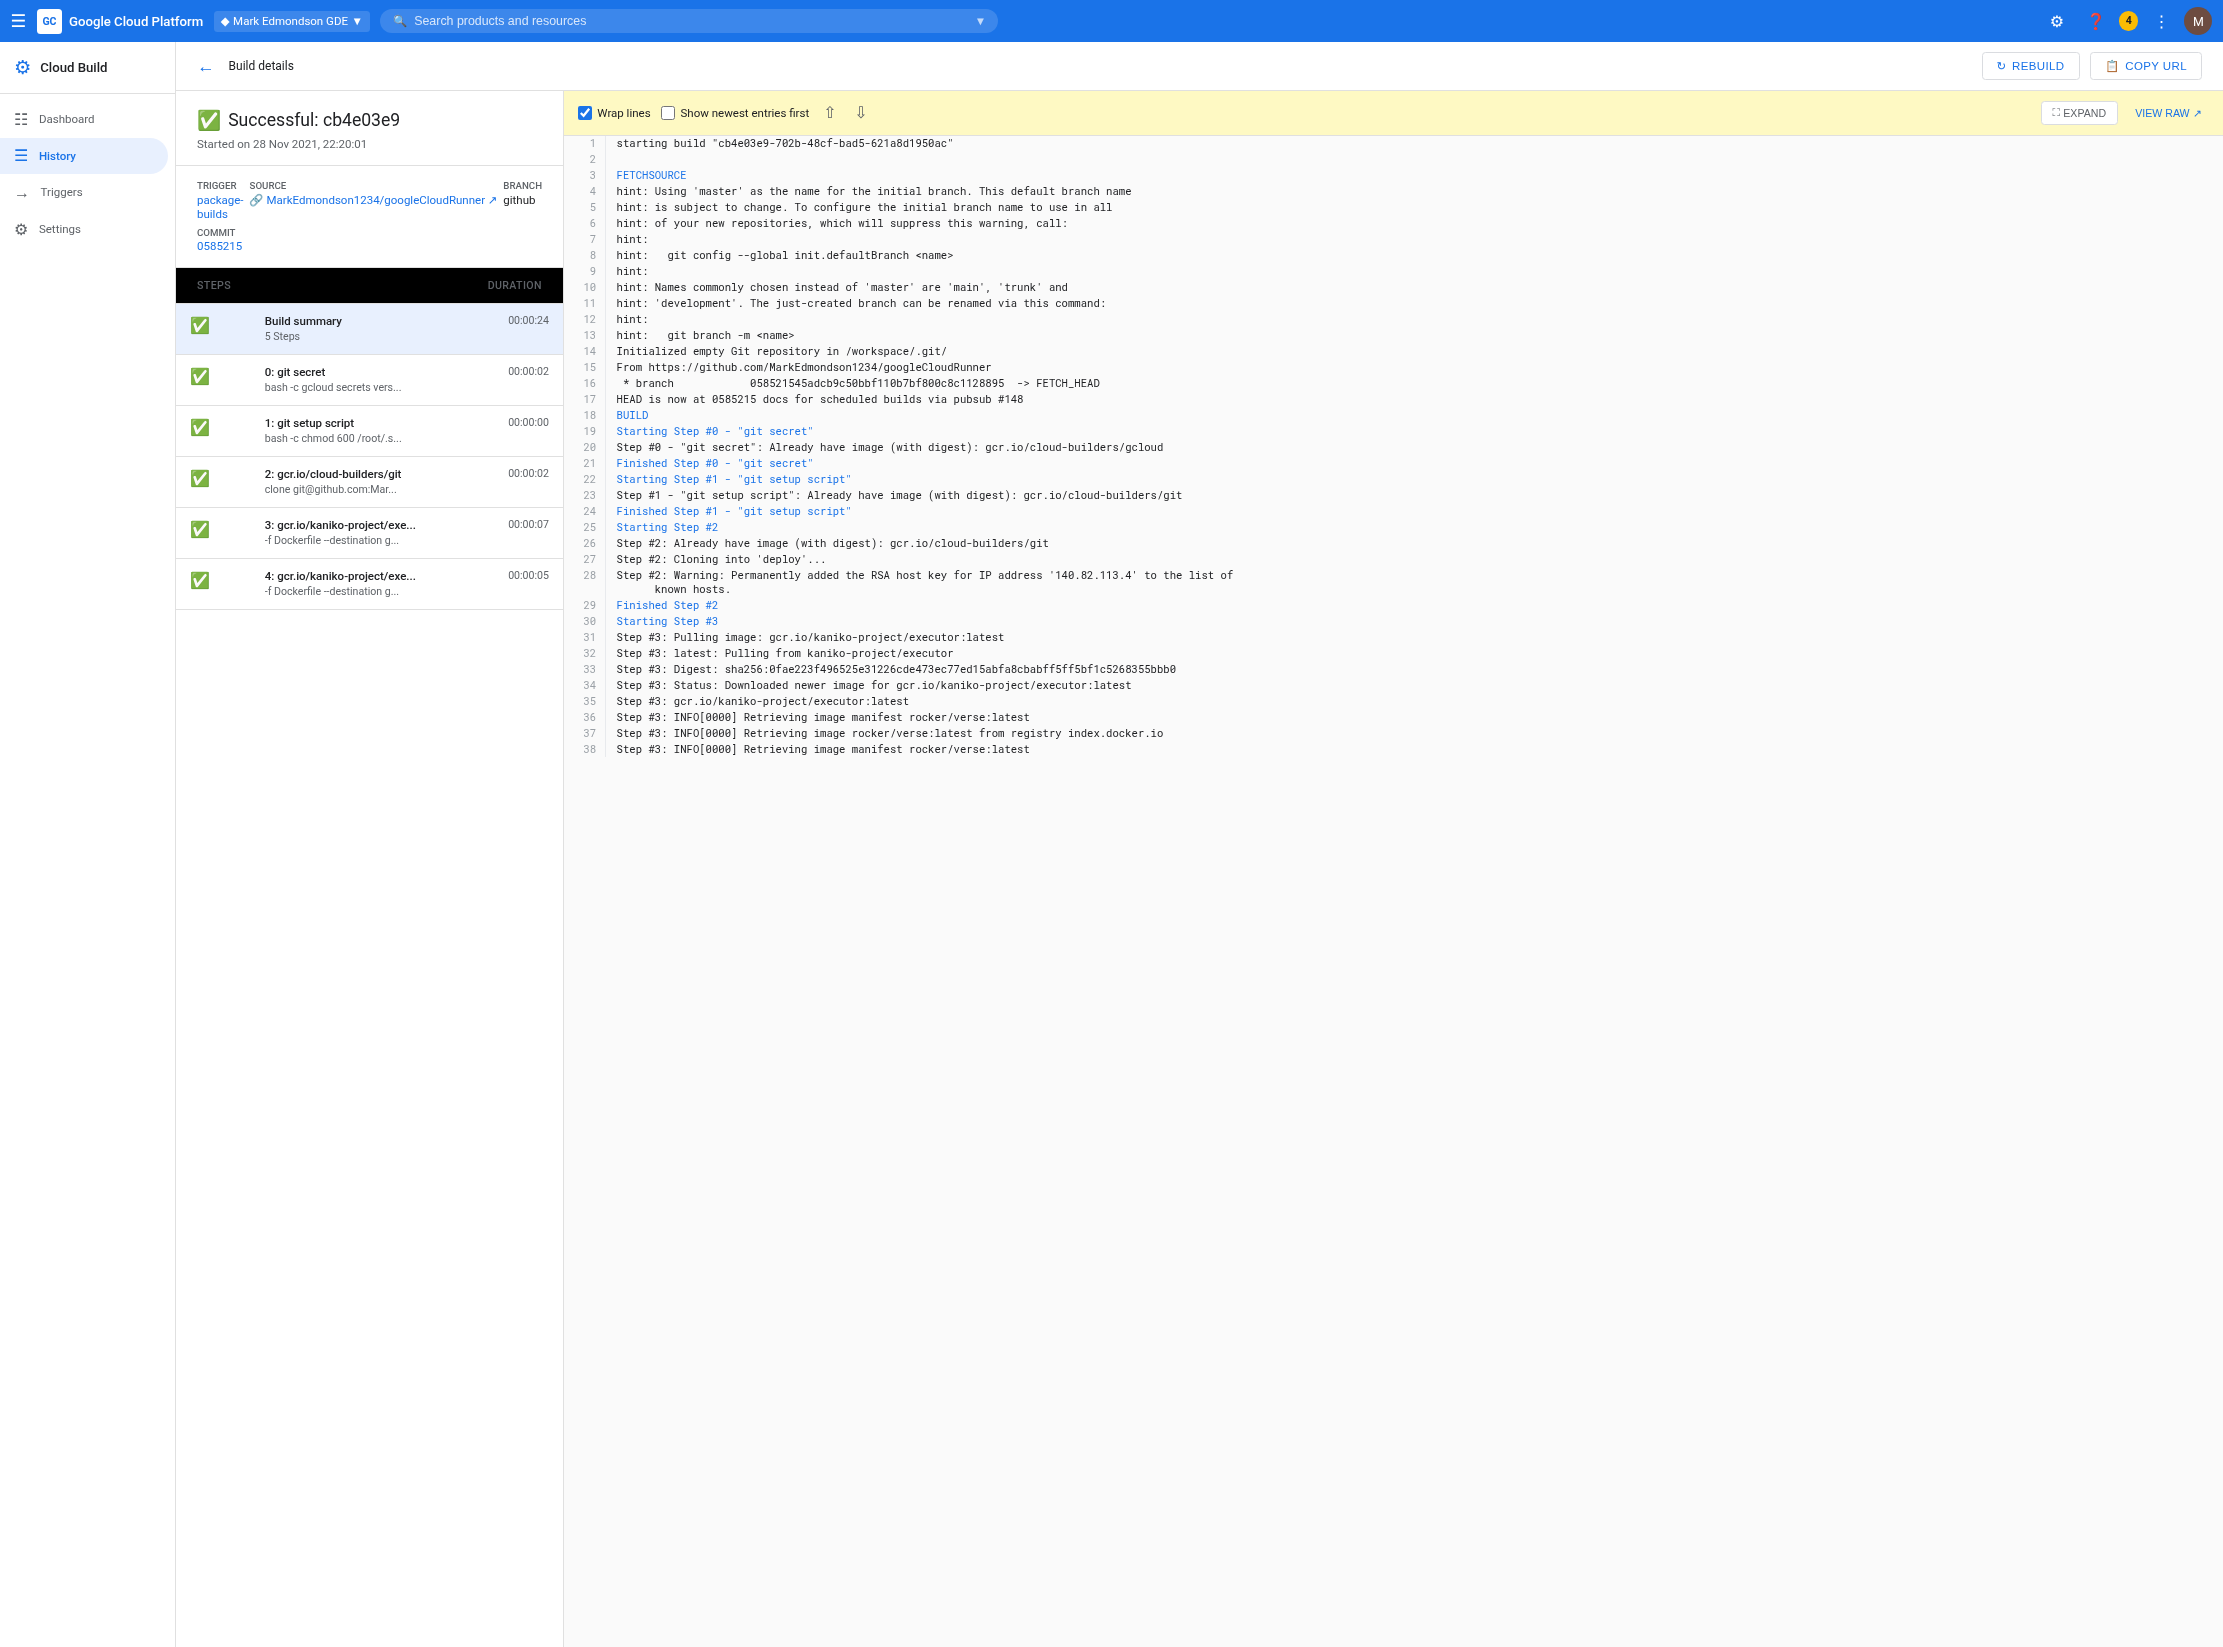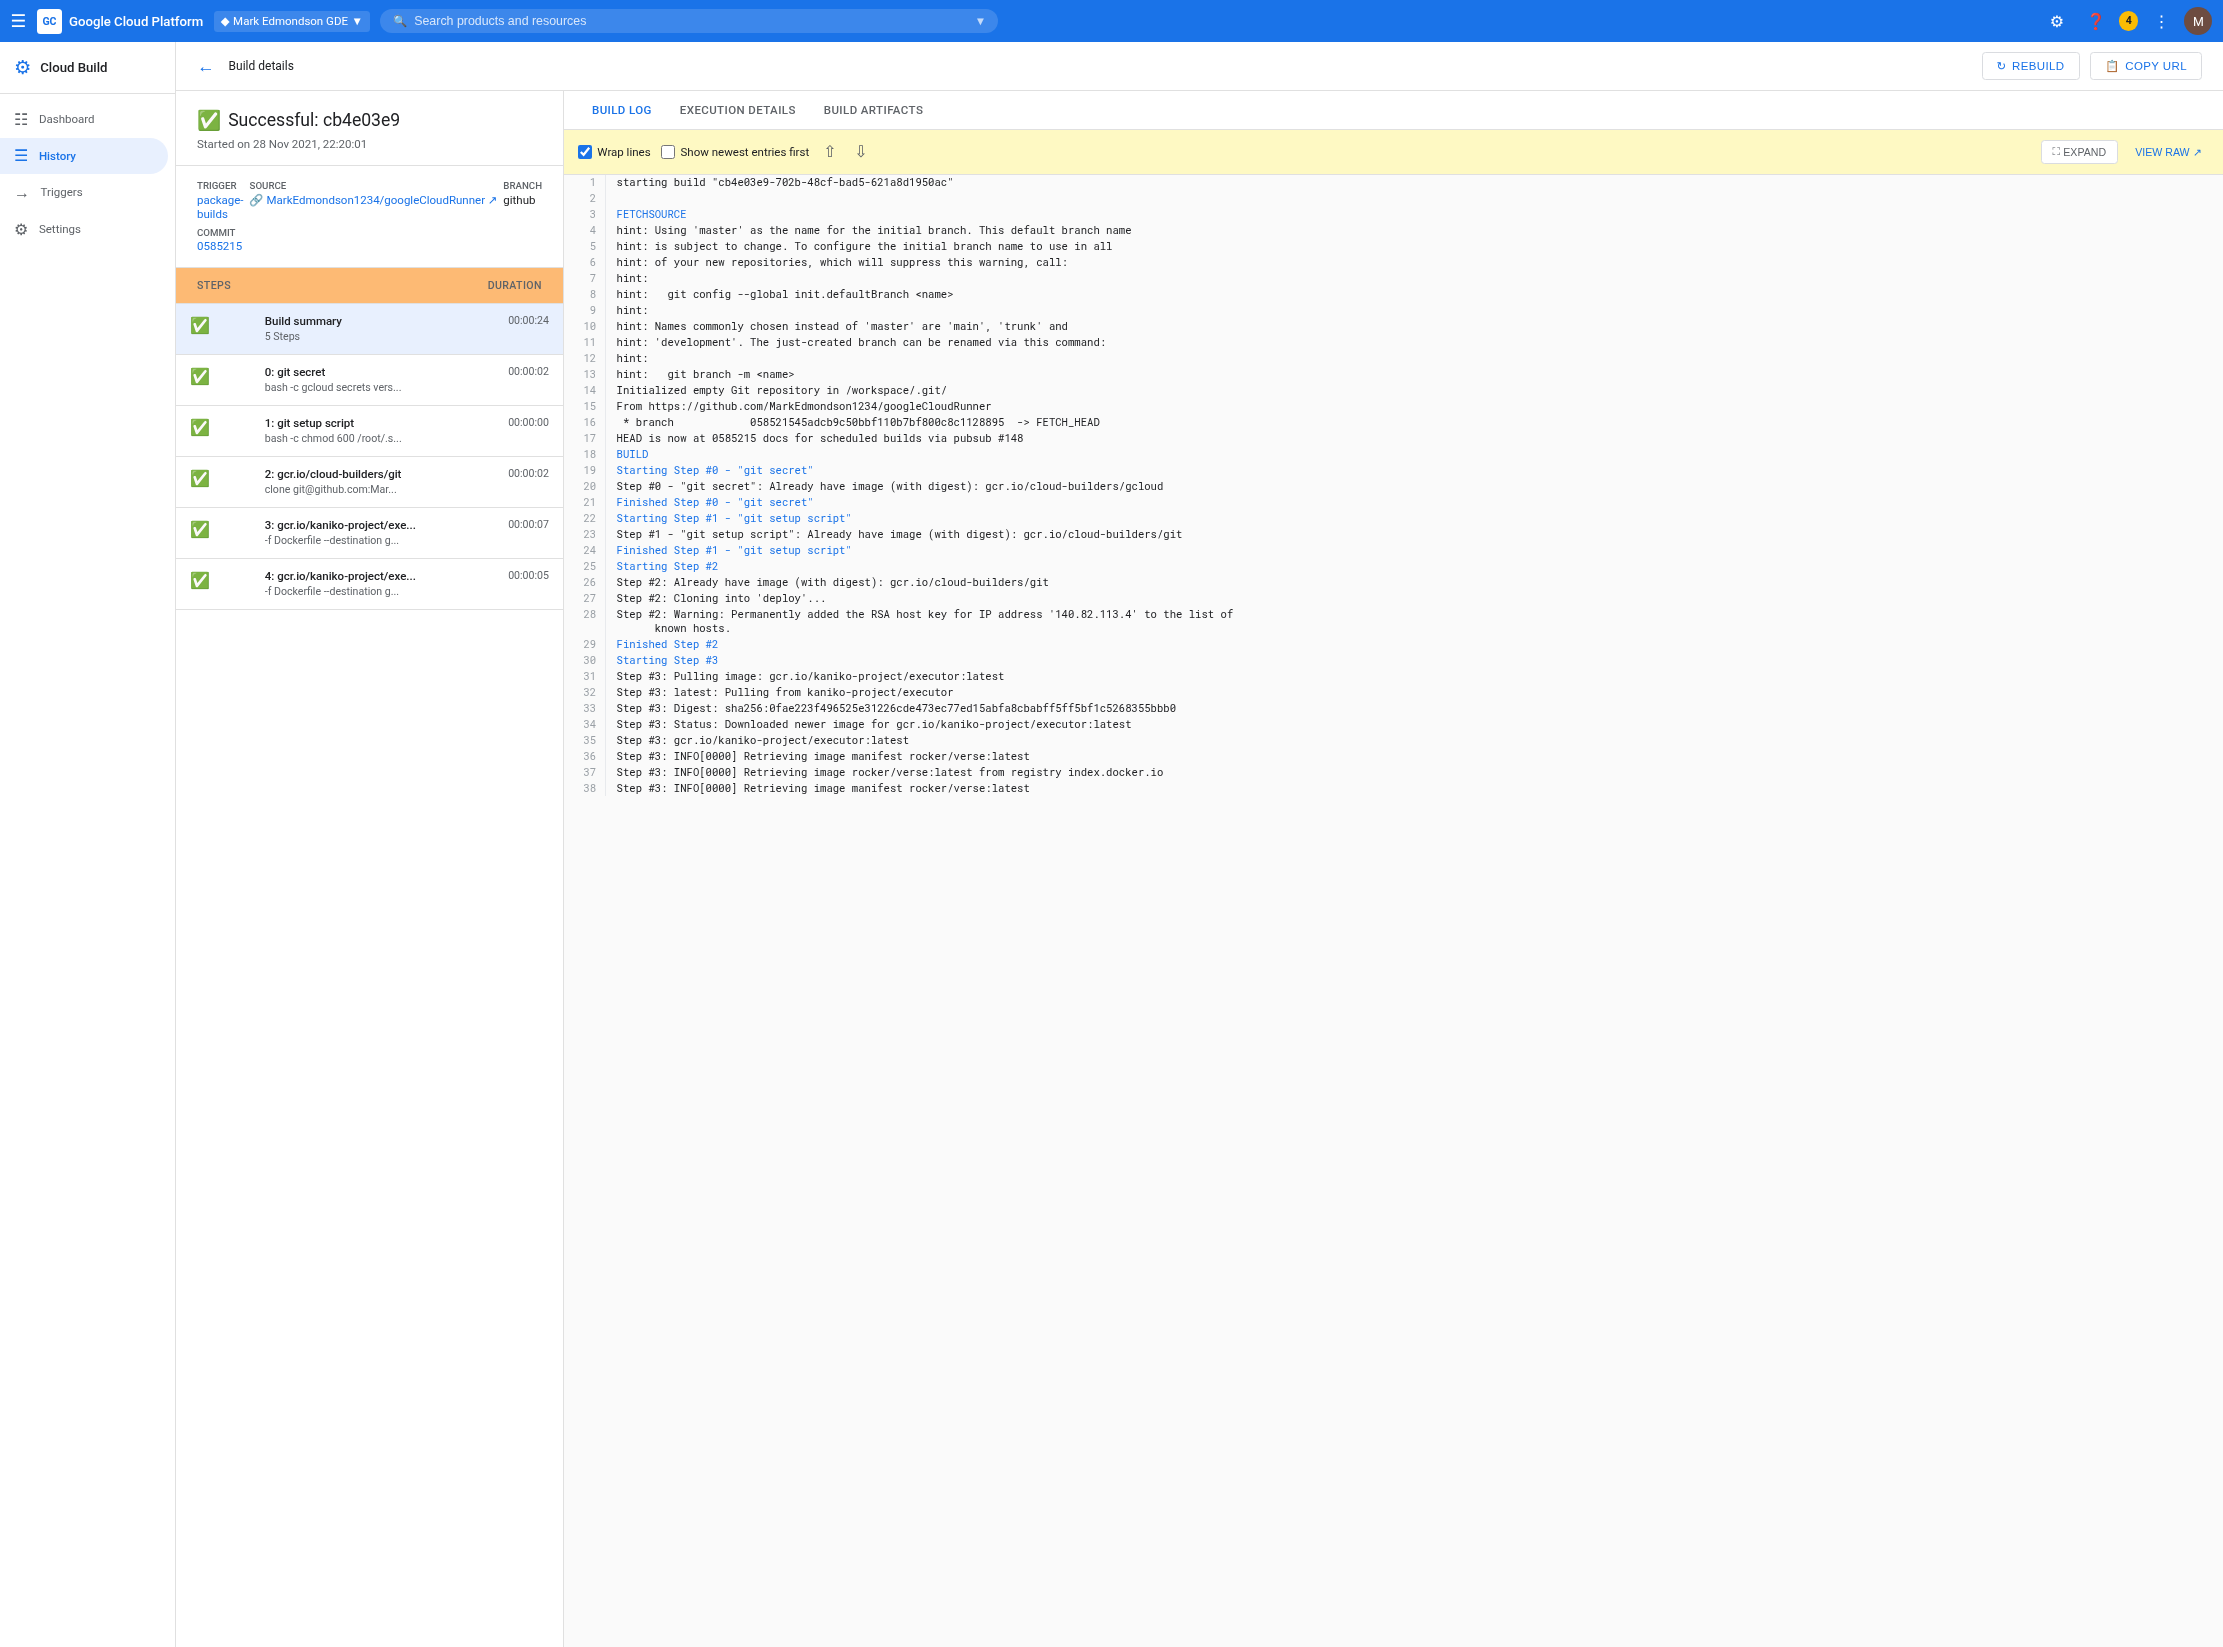--- a/index.html
+++ b/index.html
@@ -89,21 +89,21 @@
     .build-started { color: #5f6368; font-size: 11.5px; }
 
     .build-meta { padding: 14px 21px; border-bottom: 0.9px solid #e0e0e0; display: grid; grid-template-columns: 1fr 1fr 1fr; gap: 6px; }
     .meta-group { display: flex; flex-direction: column; gap: 1.8px; }
     .meta-label { font-size: 9.7px; color: #5f6368; font-weight: 500; text-transform: uppercase; }
     .meta-value { font-size: 11.5px; color: #1a73e8; cursor: pointer; display: flex; align-items: center; gap: 2.6px; }
     .meta-value.plain { color: #202124; }
 
     
     .steps-list { overflow-y: auto; }
-    .steps-header { display: flex; justify-content: space-between; align-items: center; padding: 10.6px 21px; background: #fdba74; border-bottom: 0.9px solid #e0e0e0; font-size: 10.6px; font-weight: 500; color: #5f6368; text-transform: uppercase; letter-spacing: 0.4px; }
+    .steps-header { display: flex; justify-content: space-between; align-items: center; padding: 10.6px 21px; background: #000000; border-bottom: 0.9px solid #e0e0e0; font-size: 10.6px; font-weight: 500; color: #5f6368; text-transform: uppercase; letter-spacing: 0.4px; }
     .step-item {
       display: flex; align-items: flex-start; gap: 8.8px; padding: 10.6px 14px;
       border-bottom: 0.9px solid #e0e0e0; cursor: pointer;
     }
     .step-item.active { background: #e8f0fe; }
     .step-check { color: #1e8e3e; font-size: 16px; margin-top: 1.8px; flex-shrink: 0; }
     .step-info { flex: 1; margin-left: 46px; }
     .step-name { font-size: 11.5px; font-weight: 500; color: #202124; }
     .step-cmd { font-size: 10.6px; color: #5f6368; margin-top: 1.8px; overflow: hidden; text-overflow: ellipsis; white-space: nowrap; max-width: 229px; }
     .step-duration { font-size: 10.6px; color: #5f6368; white-space: nowrap; }
@@ -318,25 +318,20 @@
               <div class="step-name">4: gcr.io/kaniko-project/exe...</div>
               <div class="step-cmd">-f Dockerfile --destination g...</div>
             </div>
             <div class="step-duration">00:00:05</div>
           </div>
         </div>
       </div>
 
       <div class="right-panel">
 
-        <div class="log-tabs">
-          <div class="log-tab active">BUILD LOG</div>
-          <div class="log-tab">EXECUTION DETAILS</div>
-          <div class="log-tab">BUILD ARTIFACTS</div>
-        </div>
 
         <div class="log-toolbar">
           <div class="log-toolbar-left">
             <label class="checkbox-wrap">
               <input type="checkbox" checked="" style="">
               <span>Wrap lines</span>
             </label>
             <label class="checkbox-wrap">
               <input type="checkbox" style="">
               <span>Show newest entries first</span>

